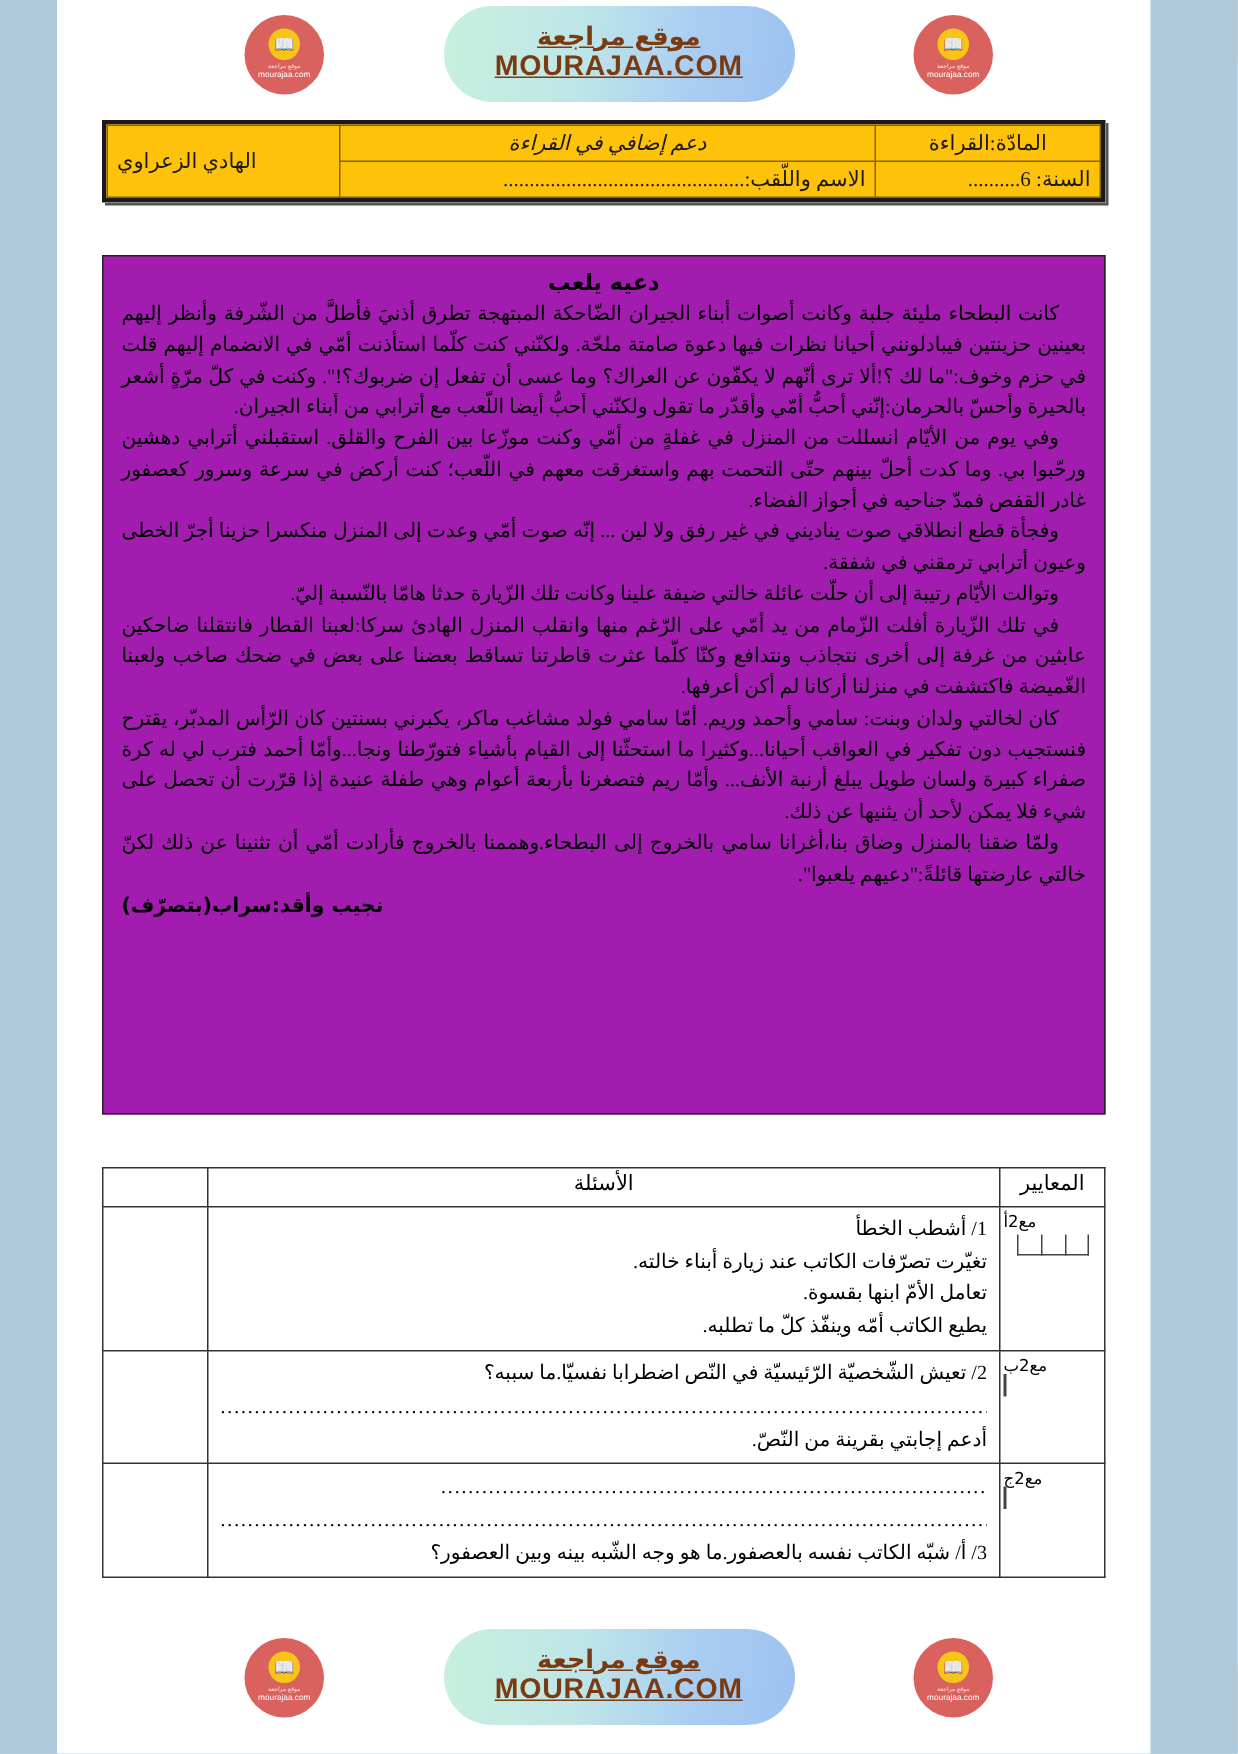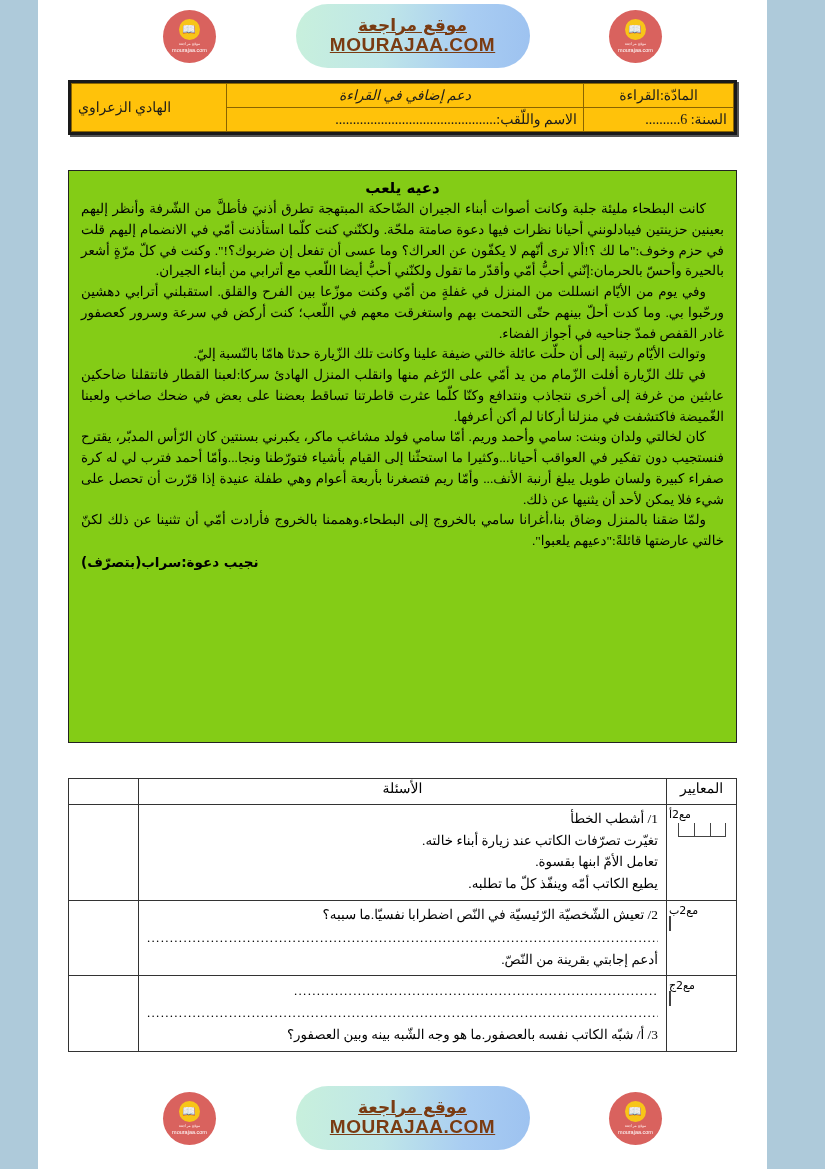--- a/index.html
+++ b/index.html
@@ -118,21 +118,21 @@
   td.c-name    { text-align: right; }
   td.c-year    { text-align: right; }
 
   
   .passage {
     position: absolute;
     left: 30px; top: 170px;
     width: 669px; height: 573px;
     border: 1.5px solid #222;
     padding: 8px 12px 6px 12px;
-    background: #84cc16;
+    background: #a21caf;
   }
   .passage h1 {
     margin: 0 0 2px 0;
     font-size: 15px;
     font-weight: bold;
     text-align: center;
     color: #000;
     font-family: "DejaVu Sans", sans-serif;
   }
   .passage p {
@@ -255,25 +255,26 @@
         <td class="c-name">الاسم واللّقب:..............................................</td>
       </tr>
     </tbody>
       </table>
   </div>
 
   <div class="passage">
     <h1>دعيه يلعب</h1>
     <p>كانت البطحاء مليئة جلبة وكانت أصوات أبناء الجيران الضّاحكة المبتهجة تطرق أذنيَ فأطلَّ من الشّرفة وأنظر إليهم بعينين حزينتين فيبادلونني أحيانا نظرات فيها دعوة صامتة ملحّة. ولكنّني كنت كلّما استأذنت أمّي في الانضمام إليهم قلت في حزم وخوف:"ما لك ؟!ألا ترى أنّهم لا يكفّون عن العراك؟ وما عسى أن تفعل إن ضربوك؟!". وكنت في كلّ مرّةٍ أشعر بالحيرة وأحسّ بالحرمان:إنّني أحبُّ أمّي وأقدّر ما تقول ولكنّني أحبُّ أيضا اللّعب مع أترابي من أبناء الجيران.</p>
     <p>وفي يوم من الأيّام انسللت من المنزل في غفلةٍ من أمّي وكنت موزّعا بين الفرح والقلق. استقبلني أترابي دهشين ورحّبوا بي. وما كدت أحلّ بينهم حتّى التحمت بهم واستغرقت معهم في اللّعب؛ كنت أركض في سرعة وسرور كعصفور غادر القفص فمدّ جناحيه في أجواز الفضاء.</p>
+    <p>وفجأة قطع انطلاقي صوت يناديني في غير رفق ولا لين ... إنّه صوت أمّي وعدت إلى المنزل منكسرا حزينا أجرّ الخطى وعيون أترابي ترمقني في شفقة.</p>
     <p>وتوالت الأيّام رتيبة إلى أن حلّت عائلة خالتي ضيفة علينا وكانت تلك الزّيارة حدثا هامّا بالنّسبة إليّ.</p>
     <p>في تلك الزّيارة أفلت الزّمام من يد أمّي على الرّغم منها وانقلب المنزل الهادئ سركا:لعبنا القطار فانتقلنا ضاحكين عابثين من غرفة إلى أخرى نتجاذب ونتدافع وكنّا كلّما عثرت قاطرتنا تساقط بعضنا على بعض في ضحك صاخب ولعبنا الغّميضة فاكتشفت في منزلنا أركانا لم أكن أعرفها.</p>
     <p>كان لخالتي ولدان وبنت: سامي وأحمد وريم. أمّا سامي فولد مشاغب ماكر، يكبرني بسنتين كان الرّأس المدبّر، يقترح فنستجيب دون تفكير في العواقب أحيانا...وكثيرا ما استحثّنا إلى القيام بأشياء فتورّطنا ونجا...وأمّا أحمد فترب لي له كرة صفراء كبيرة ولسان طويل يبلغ أرنبة الأنف... وأمّا ريم فتصغرنا بأربعة أعوام وهي طفلة عنيدة إذا قرّرت أن تحصل على شيء فلا يمكن لأحد أن يثنيها عن ذلك.</p>
     <p>ولمّا ضقنا بالمنزل وضاق بنا،أغرانا سامي بالخروج إلى البطحاء.وهممنا بالخروج فأرادت أمّي أن تثنينا عن ذلك لكنّ خالتي عارضتها قائلةً:"دعيهم يلعبوا".</p>
-    <div class="author">نجيب دعوة:سراب(بتصرّف)</div>
+    <div class="author">نجيب وأقد:سراب(بتصرّف)</div>
   </div>
 
   <div class="q-wrap">
     <table class="questions">
       <tbody>
           <tr>
         <th class="h-crit">المعايير</th>
         <th class="h-ques">الأسئلة</th>
         <th class="h-blank"></th>
       </tr>

